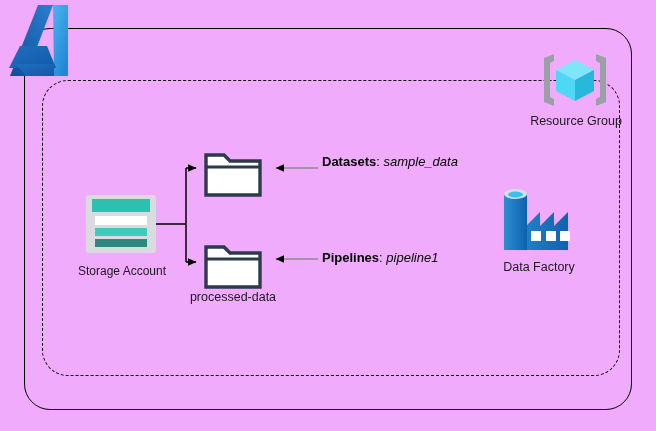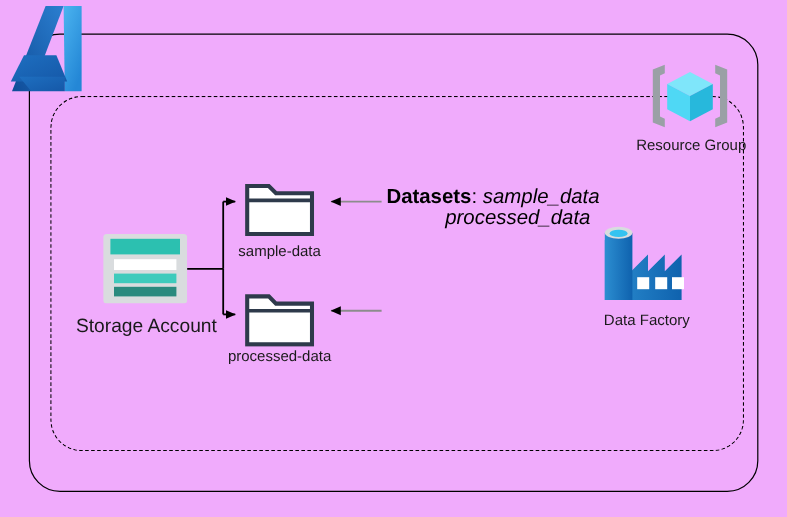--- a/index.html
+++ b/index.html
@@ -43,21 +43,21 @@
     text-align: center;
     font-size: 12.5px;
     color: #1a1a1a;
   }
 
   
   .sa-icon { left: 86px; top: 195px; width: 70px; height: 58px; }
   .sa-label {
     left: 56px; top: 264px; width: 132px;
     text-align: center;
-    font-size: 16px;
+    font-size: 12px;
     color: #1a1a1a;
   }
 
   
   .df-icon { left: 496px; top: 186px; width: 86px; height: 70px; }
   .df-label {
     left: 486px; top: 260px; width: 106px;
     text-align: center;
     font-size: 12.5px;
     color: #1a1a1a;
@@ -73,21 +73,21 @@
     font-size: 12.5px;
     color: #1a1a1a;
   }
   .folder1-label { left: 173px; top: 202px; }
   .folder2-label { left: 173px; top: 290px; text-align: center; }
 
   
   .wires { left: 0; top: 0; width: 656px; height: 431px; pointer-events: none; }
 
   
-  .ann { font-size: 17px; color: #000000; white-space: nowrap; }
+  .ann { font-size: 13px; color: #000000; white-space: nowrap; }
   .ann b { font-weight: bold; }
   .ann i { font-style: italic; }
   .ann-datasets  { left: 322px; top: 154px; }
   .ann-datasets2 { left: 322px; top: 172px; text-align: right; width: 170px; }
   .ann-dataflows { left: 322px; top: 205px; }
   .ann-pipelines { left: 322px; top: 250px; }
 </style>
 </head>
 <body>
 
@@ -161,21 +161,20 @@
     <rect x="35" y="45" width="10" height="10" fill="#FFFFFF"></rect>
     <rect x="50" y="45" width="10" height="10" fill="#FFFFFF"></rect>
     <rect x="64" y="45" width="10" height="10" fill="#FFFFFF"></rect>
   </svg>
   <div class="abs df-label">Data Factory</div>
 
   <svg class="abs folder-icon folder1" viewBox="0 0 58 52">
     <path d="M2 10 L2 50 L56 50 L56 16 L26 16 L20 10 Z" fill="#FFFFFF" stroke="#2E3A4B" stroke-width="3.4" stroke-linejoin="miter"></path>
     <line x1="2" y1="22" x2="56" y2="22" stroke="#2E3A4B" stroke-width="3"></line>
   </svg>
-  <div class="abs folder-label folder1-label">sample-data</div>
 
   <svg class="abs folder-icon folder2" viewBox="0 0 58 52">
     <path d="M2 10 L2 50 L56 50 L56 16 L26 16 L20 10 Z" fill="#FFFFFF" stroke="#2E3A4B" stroke-width="3.4" stroke-linejoin="miter"></path>
     <line x1="2" y1="22" x2="56" y2="22" stroke="#2E3A4B" stroke-width="3"></line>
   </svg>
   <div class="abs folder-label folder2-label">processed-data</div>
 
   <svg class="abs wires" viewBox="0 0 656 431">
     <defs>
       <marker id="arrowBlack" markerWidth="9" markerHeight="9" refX="8" refY="4.5" orient="auto" markerUnits="userSpaceOnUse">
@@ -200,19 +199,20 @@
 
     <g>
       <path d="M318 259 L276 259" stroke="#8C8C8C" stroke-width="1.6" fill="none" marker-end="url(#arrowBlackL)"></path>
     </g>
   </svg>
 
   <div class="abs ann ann-datasets">
     <b>Datasets</b><span>:</span>
     <i>sample_data</i>
   </div>
-  <div class="abs ann ann-datasets2">
-    <i>processed_data</i>
+
+
+  <div class="abs ann ann-pipelines">
+    <b>Pipelines</b><span>:</span>
+    <i>pipeline1</i>
   </div>
 
-
-
 </div>
 
 </body></html>

